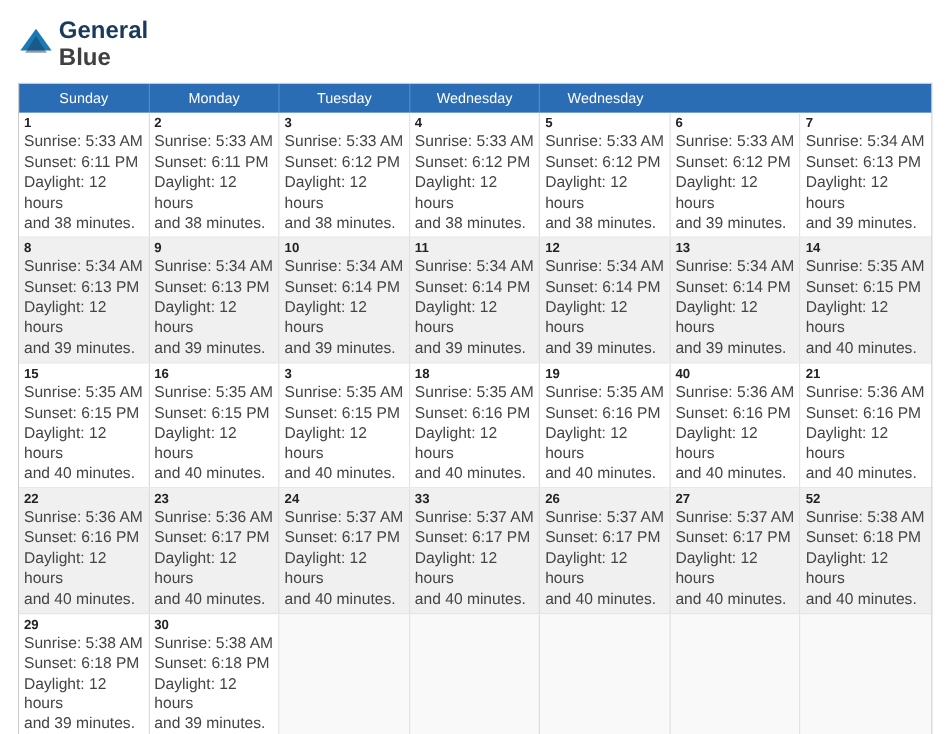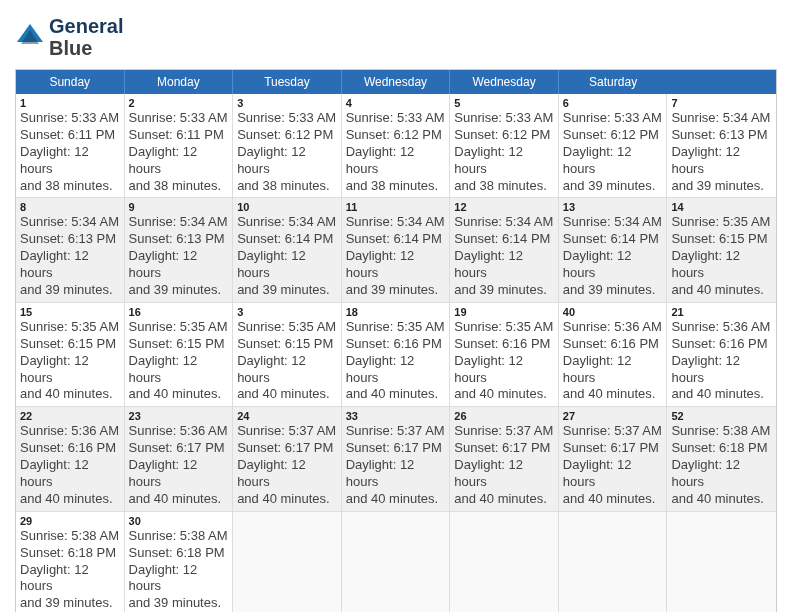--- a/index.html
+++ b/index.html
@@ -132,21 +132,20 @@
     </div>
   </div>
 
   <div class="calendar">
     <div class="cal-header">
     <div class="cal-header-cell">Sunday</div>
         <div class="cal-header-cell">Monday</div>
         <div class="cal-header-cell">Tuesday</div>
         <div class="cal-header-cell">Wednesday</div>
         <div class="cal-header-cell">Wednesday</div>
-        <div class="cal-header-cell">Saturday</div>
       </div>
     <div class="cal-body">
     <div class="cal-row">
           <div class="cal-cell">
             <span class="day-num">1</span>
             <div class="cell-text">Sunrise: 5:33 AM<br>Sunset: 6:11 PM<br>Daylight: 12 hours<br>and 38 minutes.</div>
           </div>
           <div class="cal-cell">
             <span class="day-num">2</span>
             <div class="cell-text">Sunrise: 5:33 AM<br>Sunset: 6:11 PM<br>Daylight: 12 hours<br>and 38 minutes.</div>

